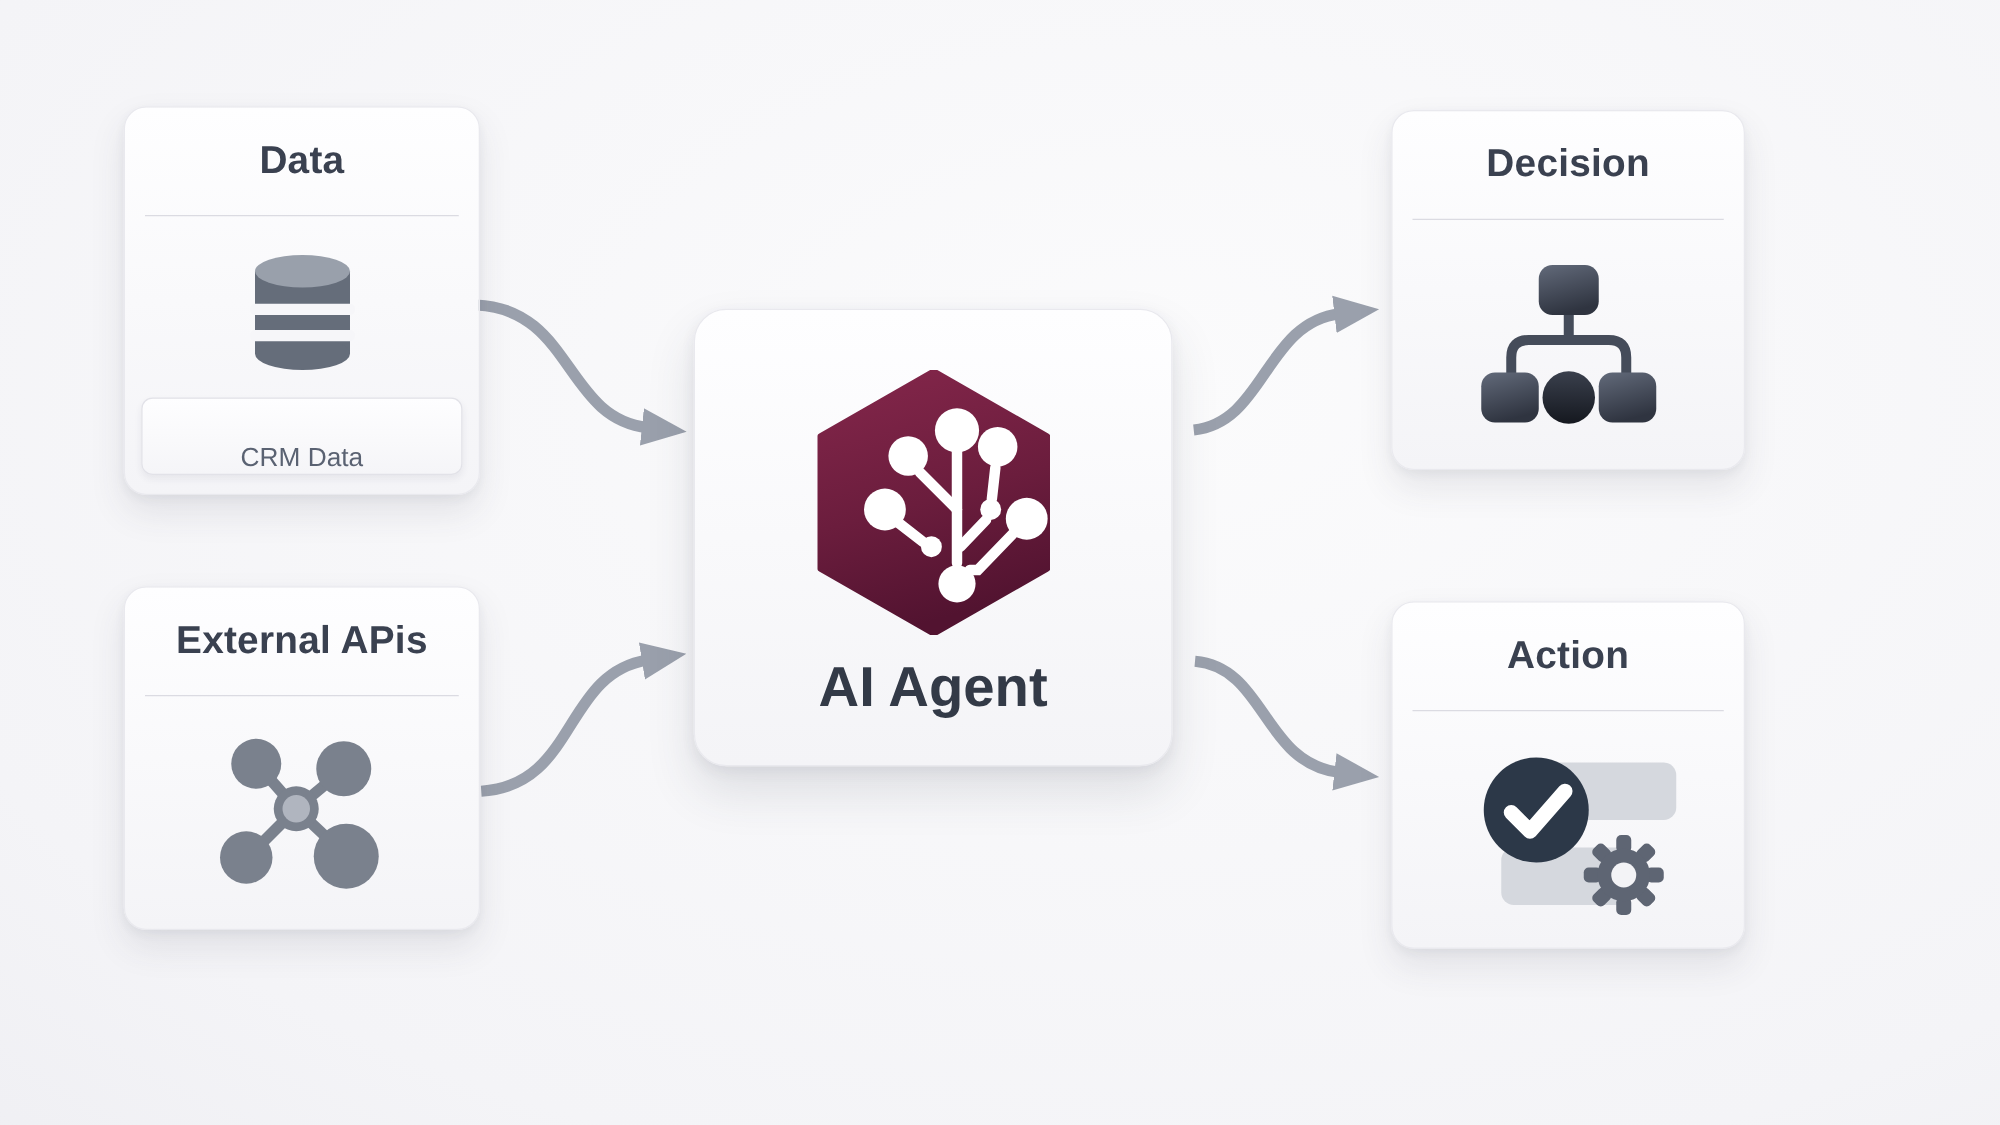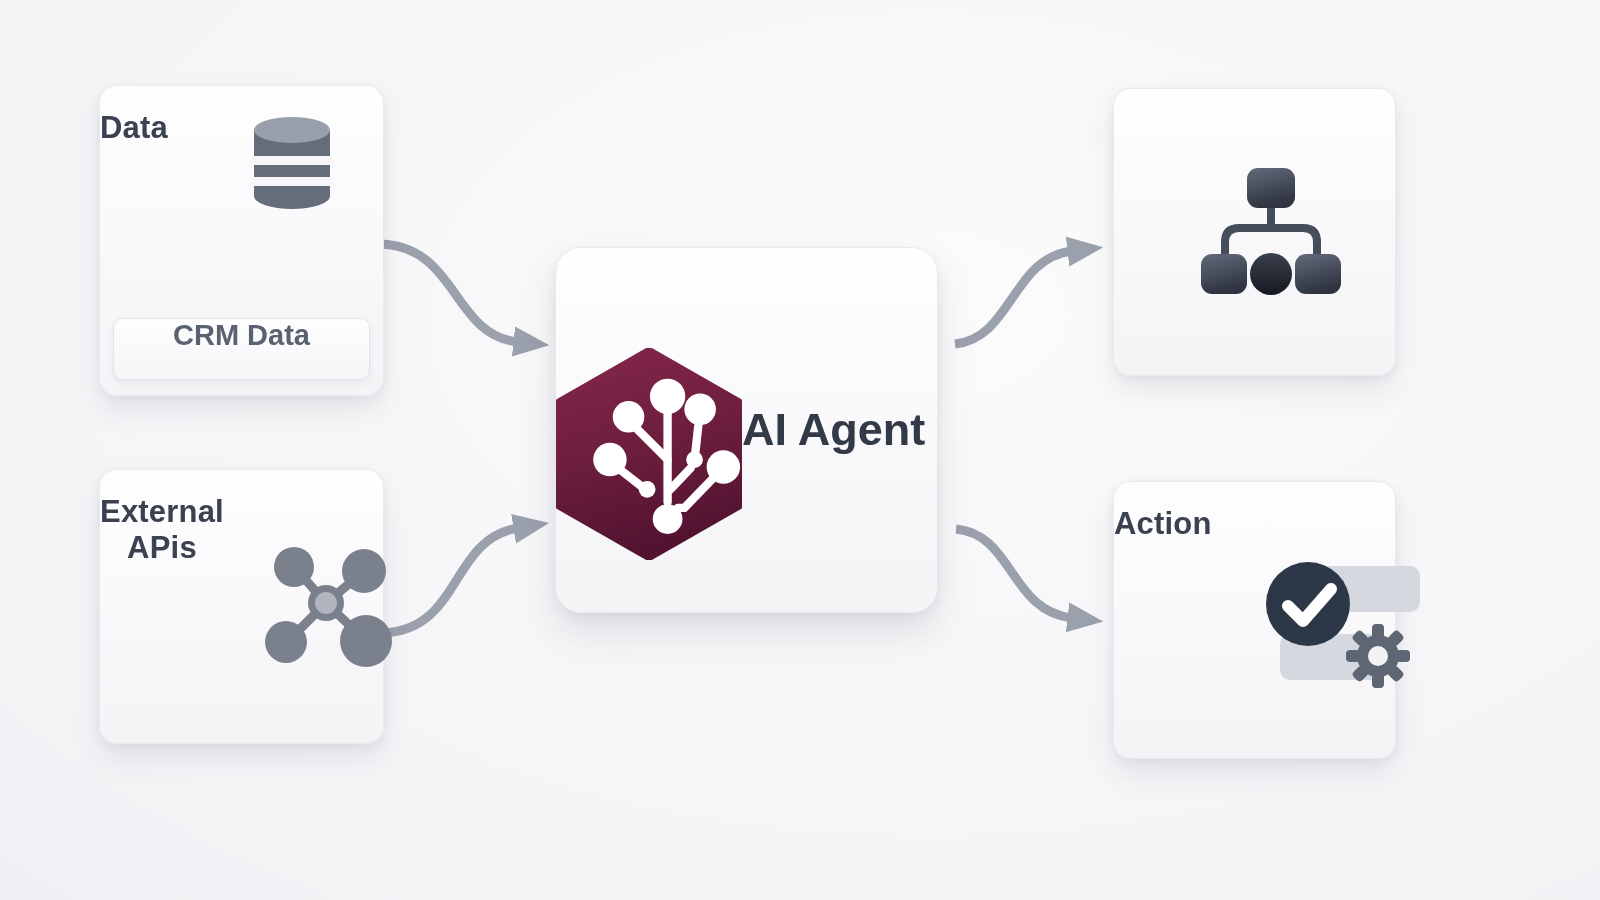--- a/index.html
+++ b/index.html
@@ -7,49 +7,49 @@
     width:1600px;height:900px;position:relative;overflow:hidden;
     background:radial-gradient(120% 130% at 58% 35%, #fbfbfc 0%, #f4f4f7 55%, #e7e7ed 100%);
     font-family:"Liberation Sans","DejaVu Sans",sans-serif;
   }
   .card{
     position:absolute;
     background:linear-gradient(180deg,#fefeff 0%,#f4f4f7 100%);
     border:1px solid #e9e9ee;
     border-radius:18px;
     box-shadow:0 14px 28px rgba(55,60,80,.10),0 3px 8px rgba(55,60,80,.06);
-    display:flex;
+    display:flex;flex-direction:column;
   }
   .card-title{
     padding-top:24px;text-align:center;
     font-size:31px;font-weight:700;color:#3a4150;letter-spacing:.2px;
   }
   .divider{height:1px;background:#dbdbe2;margin:26px 16px 0;flex:0 0 auto;}
   .icon-area{flex:1;display:flex;align-items:center;justify-content:center;}
   
   #card-data{left:99px;top:85px;width:283px;height:309px;}
   #card-data .icon-area{align-items:flex-start;padding-top:28px;}
   .sub-chip{
     position:absolute;left:13px;right:13px;bottom:15px;height:60px;
     background:linear-gradient(180deg,#fefeff,#f5f5f8);
     border:1px solid #e2e2e8;border-radius:9px;
     box-shadow:0 3px 6px rgba(55,60,80,.07);
-    display:flex;align-items:flex-start;justify-content:center;
-    font-size:29px;color:#5a6272;font-weight:700;
+    display:flex;align-items:flex-end;justify-content:center;
+    font-size:21px;color:#5a6272;font-weight:400;
   }
   #card-external{left:99px;top:469px;width:283px;height:273px;}
   #card-decision{left:1113px;top:88px;width:281px;height:286px;}
   #card-action{left:1113px;top:481px;width:281px;height:276px;}
   #card-ai{
     left:555px;top:247px;width:381px;height:364px;border-radius:26px;
     box-shadow:0 20px 38px rgba(55,60,80,.13),0 4px 10px rgba(55,60,80,.07);
     align-items:center;justify-content:flex-start;
   }
   #card-ai .hex-wrap{margin-top:48px;line-height:0;}
-  .ai-title{font-size:45px;font-weight:700;color:#333a47;text-align:center;}
+  .ai-title{margin-top:16px;font-size:45px;font-weight:700;color:#333a47;text-align:center;}
   #edges{position:absolute;left:0;top:0;pointer-events:none;}
 </style>
 </head>
 <body>
 
 <svg id="edges" width="1600" height="900" viewBox="0 0 1600 900">
   <defs>
     <marker id="ah" viewBox="0 0 12 10" refX="1.5" refY="5" markerWidth="4" markerHeight="4" orient="auto">
       <path d="M0 0 L12 5 L0 10 Z" fill="#9aa0ac"></path>
     </marker>
@@ -126,20 +126,21 @@
         <circle cx="155" cy="66" r="17"></circle>
         <circle cx="149" cy="120" r="9"></circle>
         <circle cx="180" cy="128" r="18"></circle>
       </g>
     </svg>
   </div>
   <div class="ai-title">AI Agent</div>
 </div>
 
 <div class="card" id="card-decision">
+  <div class="card-title">Decision</div>
   <div class="divider"></div>
   <div class="icon-area">
     <svg width="152" height="132" viewBox="0 0 152 132">
       <defs>
         <linearGradient id="sqGrad" x1="0" y1="0" x2="0.3" y2="1">
           <stop offset="0%" stop-color="#626a7a"></stop>
           <stop offset="100%" stop-color="#2f3440"></stop>
         </linearGradient>
         <linearGradient id="cirGrad" x1="0" y1="0" x2="0" y2="1">
           <stop offset="0%" stop-color="#3a404d"></stop>

